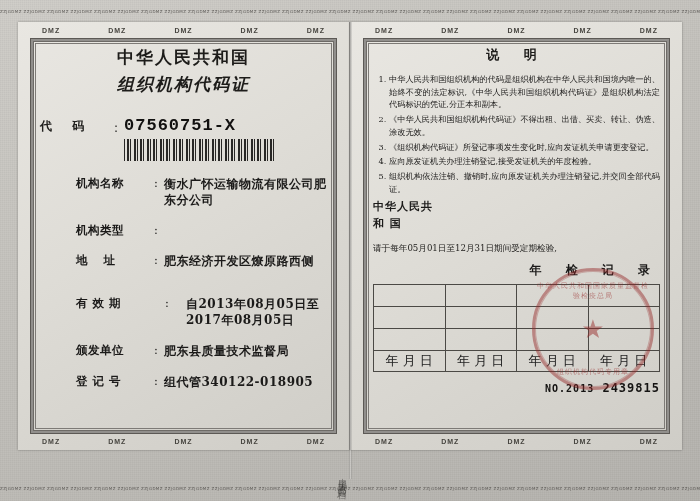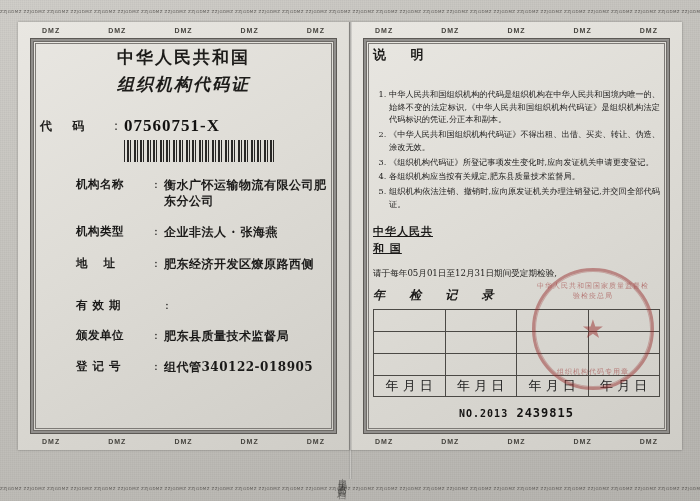--- a/index.html
+++ b/index.html
@@ -107,33 +107,33 @@
     font-weight: bold;
     color: #1d1c1a;
     letter-spacing: 2px;
   }
   .title .line1 { font-size: 17px; margin-bottom: 4px; }
   .title .line2 { font-size: 17px; font-style: italic; }
 
   .code-row {
     margin-top: 20px;
     display: flex;
-    align-items: center;
+    align-items: flex-end;
   }
   .code-label {
     font-family: "DejaVu Serif", serif;
     font-size: 12px;
     font-weight: bold;
     letter-spacing: 8px;
     width: 74px;
     color: #22211f;
   }
   .code-colon { font-size: 12px; margin-right: 6px; color:#22211f; }
   .code-value {
-    font-family: Liberation Serif, serif;
+    font-family: Liberation Mono, monospace;
     font-size: 17px;
     font-weight: bold;
     letter-spacing: 1px;
     color: #121110;
   }
   .barcode {
     margin-top: 4px;
     margin-left: 84px;
     height: 22px;
     width: 152px;
@@ -165,46 +165,46 @@
     flex: 1;
     font-size: 12px;
     font-weight: bold;
     line-height: 1.35;
     letter-spacing: .5px;
   }
   .lbl.spread-3 { letter-spacing: 6px; }
 
   
   .notice-title {
+    text-align: center;
     font-family: "DejaVu Serif", serif;
     font-size: 13px;
     font-weight: bold;
     letter-spacing: 10px;
     color: #1d1c1a;
-    margin-bottom: 24px;
+    margin-bottom: 9px;
   }
   .notice-list {
     margin: 0;
     padding-left: 16px;
     font-family: "DejaVu Serif", serif;
     font-size: 8.2px;
     line-height: 1.55;
     color: #222120;
     text-align: justify;
   }
   .notice-list li { margin-bottom: 2px; }
 
   .issuer {
-    margin-top: 14px;
+    margin-top: 4px;
     display: flex;
     align-items: flex-start;
     font-family: "DejaVu Serif", serif;
     font-weight: bold;
     color: #1b1a19;
-    text-decoration: underline;
   }
   .issuer .org-left {
     font-size: 11px;
     line-height: 1.5;
     letter-spacing: 1px;
     width: 62px;
   }
   .issuer .org-right {
     font-size: 11.5px;
     letter-spacing: .5px;
@@ -244,47 +244,46 @@
   .reminder {
     margin-top: 10px;
     font-family: "DejaVu Serif", serif;
     font-size: 8.6px;
     line-height: 1.6;
     color: #1d1c1a;
     position: relative;
     z-index: 3;
   }
   .record-title {
-    text-align: left;
+    text-align: right;
     font-family: "DejaVu Serif", serif;
     font-size: 12px;
     font-weight: bold;
     letter-spacing: 10px;
     margin: 6px 0 5px 0;
     color: #1a1918;
-    font-style: italic;
   }
   table.record {
     width: 100%;
     border-collapse: collapse;
     table-layout: fixed;
   }
   table.record td {
     border: 1px solid #4b4945;
     height: 19px;
     font-family: "DejaVu Serif", serif;
     font-size: 8px;
     text-align: center;
     color: #222;
   }
   table.record tr.hdr td { height: 15px; font-size: 13px; }
 
   .serial {
     margin-top: 9px;
-    text-align: center;
+    text-align: right;
     font-family: "DejaVu Sans Mono", monospace;
     font-size: 12px;
     font-weight: bold;
     color: #141312;
     letter-spacing: 1px;
   }
   .serial .prefix { font-size: 10px; }
 
   
   .handwrite {
@@ -351,32 +350,32 @@
 
         <div class="field">
           <div class="lbl">机构名称</div>
           <div class="sep">:</div>
           <div class="val">衡水广怀运输物流有限公司肥东分公司</div>
         </div>
 
         <div class="field">
           <div class="lbl">机构类型</div>
           <div class="sep">:</div>
-          <div class="val">企业非法人 ·  张海燕</div>
         </div>
 
         <div class="field">
           <div class="lbl spread-3">地    址</div>
           <div class="sep">:</div>
           <div class="val">肥东经济开发区燎原路西侧</div>
         </div>
 
         <div class="field" style="margin-top:26px;gap:11px;">
           <div class="lbl">有 效 期</div>
           <div class="sep">:</div>
+          <div class="val">自2013年08月05日至2017年08月05日</div>
         </div>
 
         <div class="field">
           <div class="lbl">颁发单位</div>
           <div class="sep">:</div>
           <div class="val">肥东县质量技术监督局</div>
         </div>
 
         <div class="field">
           <div class="lbl">登 记 号</div>
@@ -404,21 +403,21 @@
 
       <div class="inner-border"></div>
 
       <div class="content">
         <div class="notice-title">说  明</div>
 
         <ol class="notice-list">
           <li>中华人民共和国组织机构的代码是组织机构在中华人民共和国境内唯一的、始终不变的法定标识,《中华人民共和国组织机构代码证》是组织机构法定代码标识的凭证,分正本和副本。</li>
           <li>《中华人民共和国组织机构代码证》不得出租、出借、买卖、转让、伪造、涂改无效。</li>
           <li>《组织机构代码证》所登记事项发生变化时,应向发证机关申请更变登记。</li>
-          <li>各组织机构应当按有关规定,肥东县质量技术监督局。</li>
+          <li>应向原发证机关办理注销登记,接受发证机关的年度检验。</li>
           <li>组织机构依法注销、撤销时,应向原发证机关办理注销登记,并交回全部代码证。</li>
         </ol>
 
         <div class="issuer">
           <div class="org-left">中华人民共 和 国</div>
         </div>
 
         <div class="seal">
           <div class="arc t">中华人民共和国国家质量监督检验检疫总局</div>
           <div class="star">★</div>

